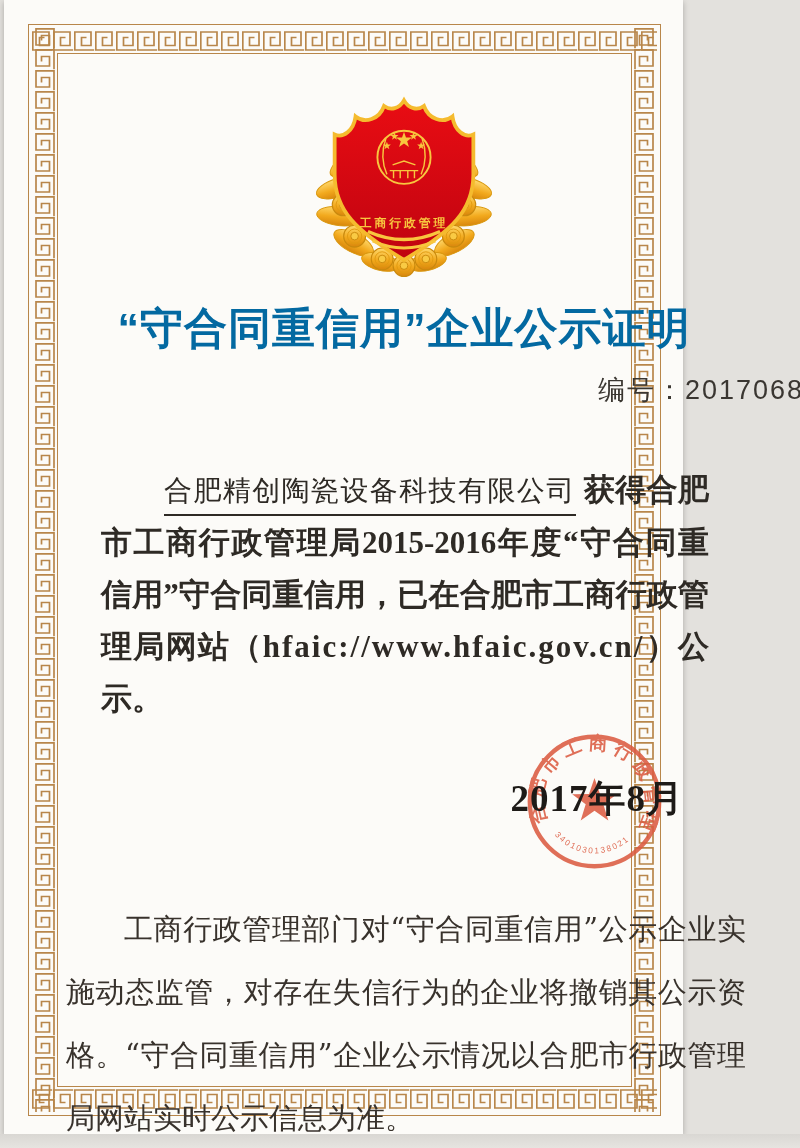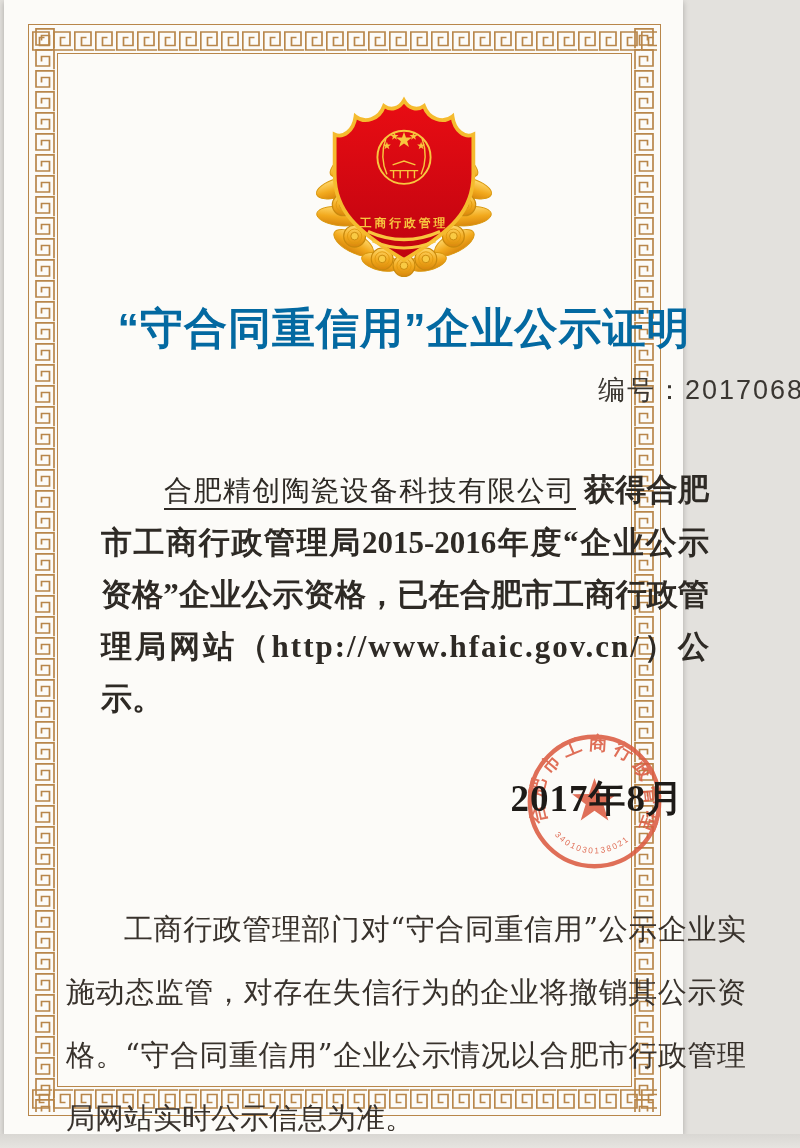--- a/index.html
+++ b/index.html
@@ -32,21 +32,21 @@
            font-family:"Liberation Sans", sans-serif; font-weight:900;
            font-size:43px; letter-spacing:1px; color:#0369a1; white-space:nowrap; }
   .serial { position:absolute; left:0; top:372px; width:800px; text-align:right;
            font-family:"Liberation Sans", sans-serif; font-weight:500;
            font-size:27px; letter-spacing:2px; color:#3a3631; }
 
   .body-par { position:absolute; left:97px; top:464px; width:608px;
            font-size:31px; line-height:52px; font-weight:bold; color:#2e2a25;
            text-align:justify; text-indent:63px; }
   .company { font-weight:500; font-size:28px; letter-spacing:1px;
-           border-bottom:2px solid #2e2a25; padding-bottom:2px;
+           border-bottom:2px solid #2e2a25; padding-bottom:8px;
            font-family:Liberation Serif, serif; }
   .url { letter-spacing:2px; }
 
   .stamp { position:absolute; left:517px; top:728px; width:147px; height:147px;
            opacity:.88; }
   .stamp svg { width:100%; height:100%; display:block; }
   .date { position:absolute; left:500px; top:774px; width:180px; text-align:right;
            font-size:37px; font-weight:bold; color:#1d1a17; letter-spacing:1px;
            z-index:5; white-space:nowrap; }
 
@@ -166,21 +166,21 @@
       </g>
       <text x="100" y="147" text-anchor="middle" font-size="12.5" font-weight="bold" letter-spacing="3" fill="#f8c63e" font-family="Liberation Sans, sans-serif">工商行政管理</text>
       <path d="M62,152 Q100,169 138,152" fill="none" stroke="#f8c63e" stroke-width="3.5"></path>
       <path d="M67,162 Q100,177 133,162" fill="none" stroke="#f8c63e" stroke-width="3"></path>
     </svg>
   </div>
 
   <div class="title">“守合同重信用”企业公示证明</div>
   <div class="serial">编号：2017068</div>
 
-  <p class="body-par"><span class="company">合肥精创陶瓷设备科技有限公司</span><span> 获得合肥市工商行政管理局2015-2016年度“企业公示资格”企业公示资格，已在合肥市工商行政管理局网站（</span><span class="url">http://www.hfaic.gov.cn/</span><span>）公示。</span></p>
+  <p class="body-par"><span class="company">合肥精创陶瓷设备科技有限公司</span><span> 获得合肥市工商行政管理局2015-2016年度“守合同重信用”守合同重信用，已在合肥市工商行政管理局网站（</span><span class="url">hfaic://www.hfaic.gov.cn/</span><span>）公示。</span></p>
 
   <div class="stamp">
     <svg viewBox="0 0 150 150">
       <defs>
         <path id="sealArc" d="M26.2,95.7 A53,53 0 1 1 123.8,95.7" fill="none"></path>
         <path id="sealNum" d="M34.4,109.1 A53,53 0 0 0 115.6,109.1" fill="none"></path>
       </defs>
       <circle cx="75" cy="75" r="66" fill="none" stroke="#dc5c42" stroke-width="4.5"></circle>
       <polygon points="75,51 69.4,67.3 52.2,67.6 66,77.9 60.9,94.4 75,84.5 89.1,94.4 84,77.9 97.8,67.6 80.6,67.3" fill="#dc5c42"></polygon>
       <text font-size="19" font-weight="bold" fill="#dc5c42" font-family="Liberation Sans, sans-serif">

